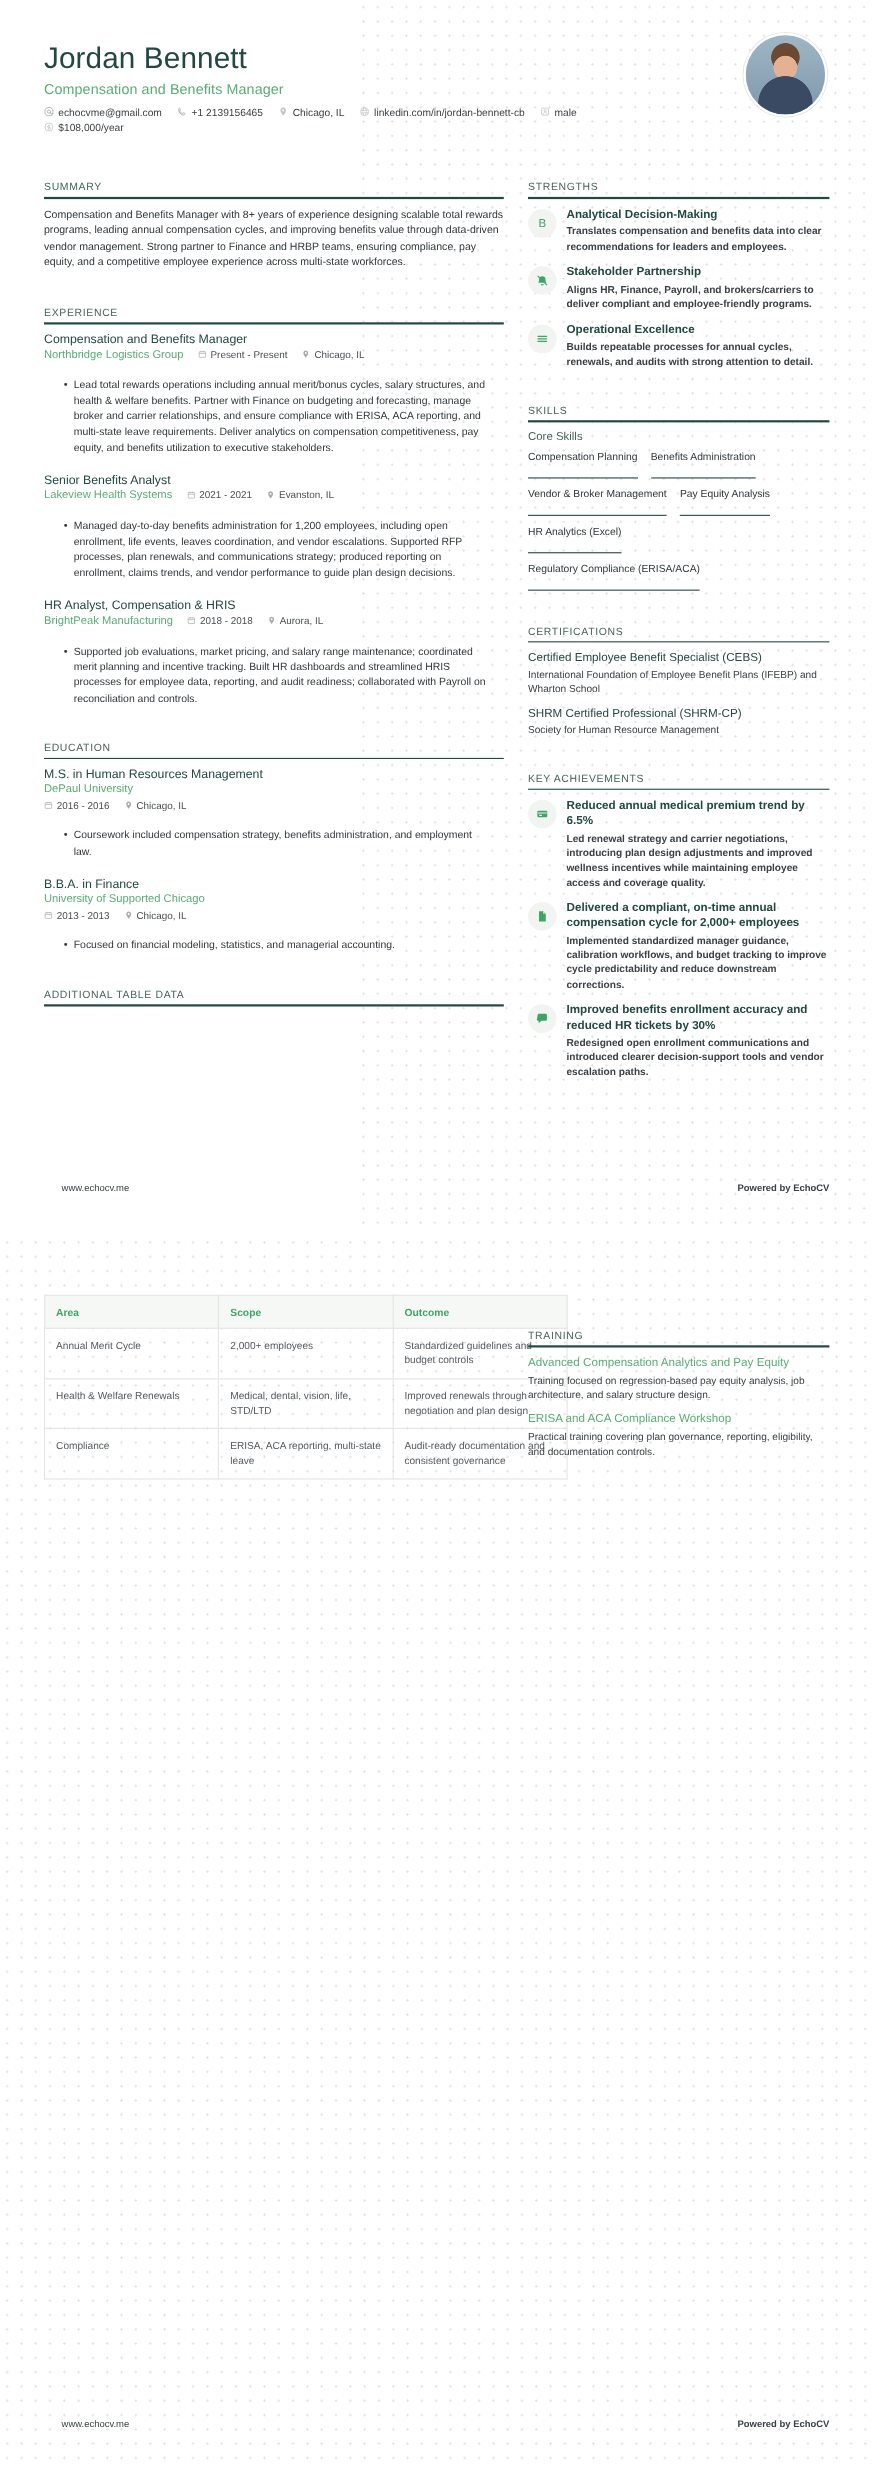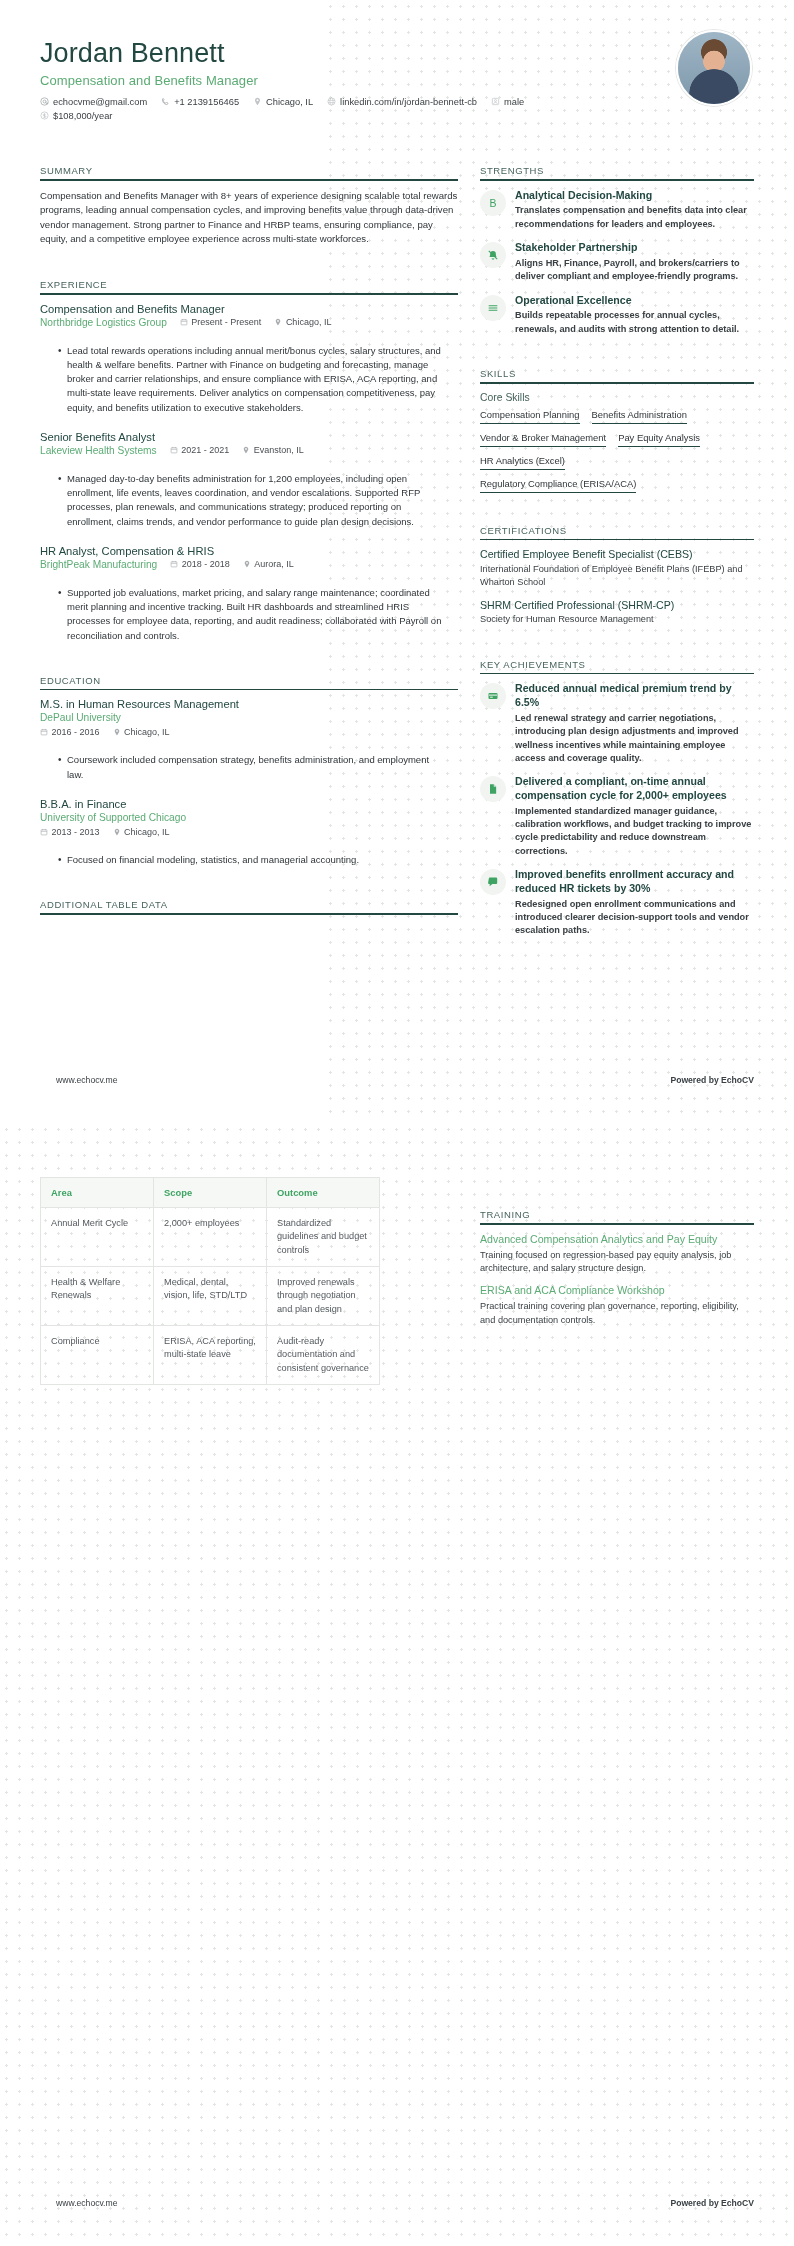--- a/index.html
+++ b/index.html
@@ -178,37 +178,37 @@
   .skills-group-title {
     font-size: 10.4px;
     color: #46635c;
     margin-bottom: 6px;
   }
   .skill-rows { display: flex; flex-direction: column; gap: 8px; }
   .skill-row { display: flex; gap: 12px; flex-wrap: wrap; }
   .skill {
     font-size: 9.4px;
     color: #30363a;
-    padding-bottom: 3px;
+    padding-bottom: 14px;
     border-bottom: 1.3px solid #234842;
     white-space: nowrap;
   }
 
   
   .cert { margin-bottom: 9px; }
   .cert-name { font-size: 10.6px; color: #234842; line-height: 1.3; }
   .cert-issuer { font-size: 9.2px; color: #3a4044; line-height: 1.45; margin-top: 1px; }
 
   
   .training { margin-bottom: 9px; }
   .training-name { font-size: 10.6px; color: #5bab74; line-height: 1.32; }
   .training-desc { font-size: 9.2px; color: #3a4044; line-height: 1.45; margin-top: 2px; }
   table.data {
     border-collapse: collapse;
-    width: 340px;
+    width: 476px;
     table-layout: fixed;
   }
   table.data th, table.data td {
     border: 1px solid #e2e5e2;
     padding: 9px 10px;
     text-align: left;
     vertical-align: top;
     font-weight: 400;
   }
   table.data th {

